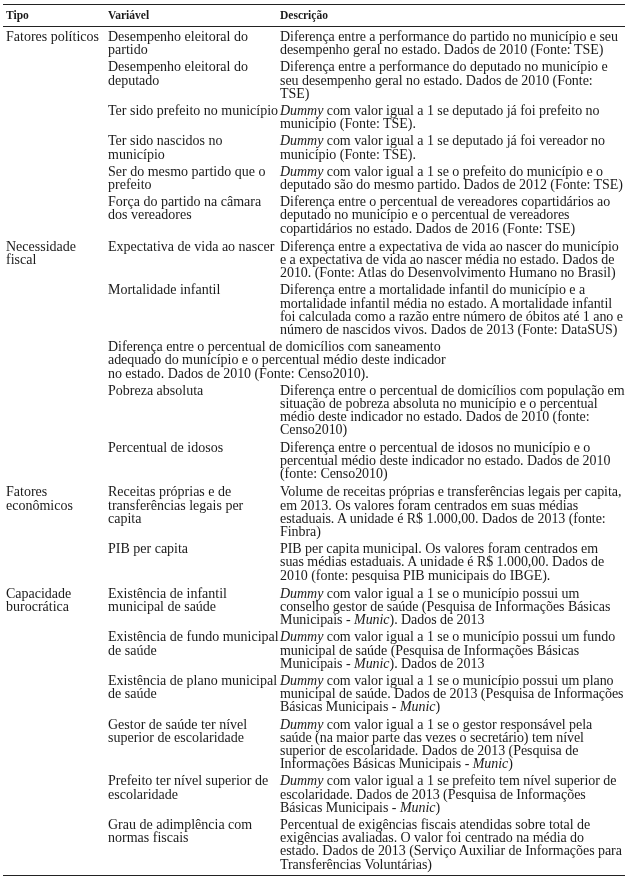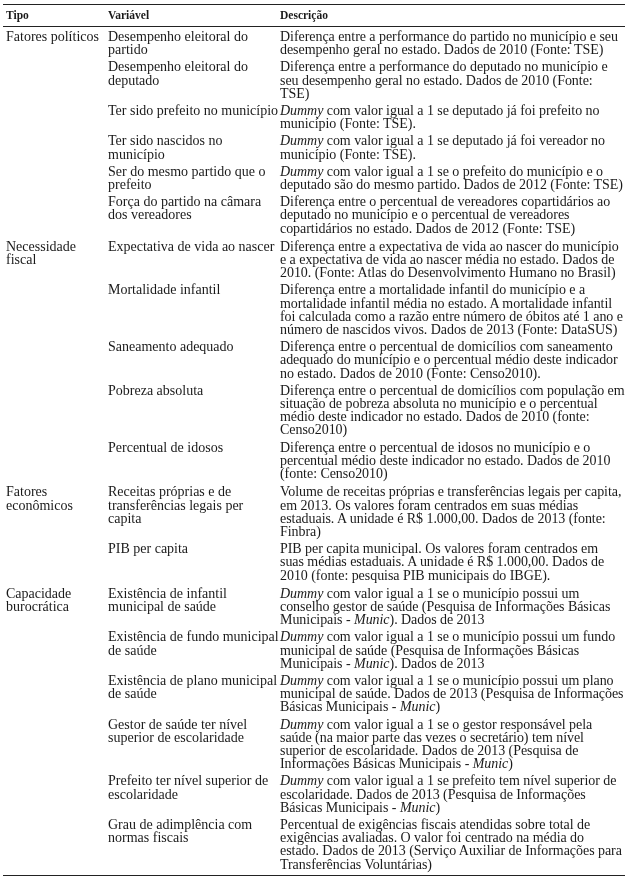--- a/index.html
+++ b/index.html
@@ -52,35 +52,34 @@
         <div class="c3"><i>Dummy</i><span> com valor igual a 1 se deputado já foi vereador no município (Fonte: TSE).</span></div>
       </div>
       <div class="row">
         <div class="c1"></div>
         <div class="c2">Ser do mesmo partido que o prefeito</div>
         <div class="c3"><i>Dummy</i><span> com valor igual a 1 se o prefeito do município e o deputado são do mesmo partido. Dados de 2012 (Fonte: TSE)</span></div>
       </div>
       <div class="row">
         <div class="c1"></div>
         <div class="c2">Força do partido na câmara dos vereadores</div>
-        <div class="c3"><span>Diferença entre o percentual de vereadores copartidários ao deputado no município e o percentual de vereadores copartidários no estado. Dados de 2012 (Fonte: TSE)</span></div>
+        <div class="c3"><span>Diferença entre o percentual de vereadores copartidários ao deputado no município e o percentual de vereadores copartidários no estado. Dados de 2016 (Fonte: TSE)</span></div>
       </div>
       <div class="row grp-first">
         <div class="c1">Necessidade fiscal</div>
         <div class="c2">Expectativa de vida ao nascer</div>
         <div class="c3"><span>Diferença entre a expectativa de vida ao nascer do município e a expectativa de vida ao nascer média no estado. Dados de 2010. (Fonte: Atlas do Desenvolvimento Humano no Brasil)</span></div>
       </div>
       <div class="row">
         <div class="c1"></div>
         <div class="c2">Mortalidade infantil</div>
         <div class="c3"><span>Diferença entre a mortalidade infantil do município e a mortalidade infantil média no estado. A mortalidade infantil foi calculada como a razão entre número de óbitos até 1 ano e número de nascidos vivos. Dados de 2013 (Fonte: DataSUS)</span></div>
       </div>
       <div class="row">
         <div class="c1"></div>
-        <div class="c2">Saneamento adequado</div>
         <div class="c3"><span>Diferença entre o percentual de domicílios com saneamento adequado do município e o percentual médio deste indicador no estado. Dados de 2010 (Fonte: Censo2010).</span></div>
       </div>
       <div class="row">
         <div class="c1"></div>
         <div class="c2">Pobreza absoluta</div>
         <div class="c3"><span>Diferença entre o percentual de domicílios com população em situação de pobreza absoluta no município e o percentual médio deste indicador no estado. Dados de 2010 (fonte: Censo2010)</span></div>
       </div>
       <div class="row">
         <div class="c1"></div>
         <div class="c2">Percentual de idosos</div>

